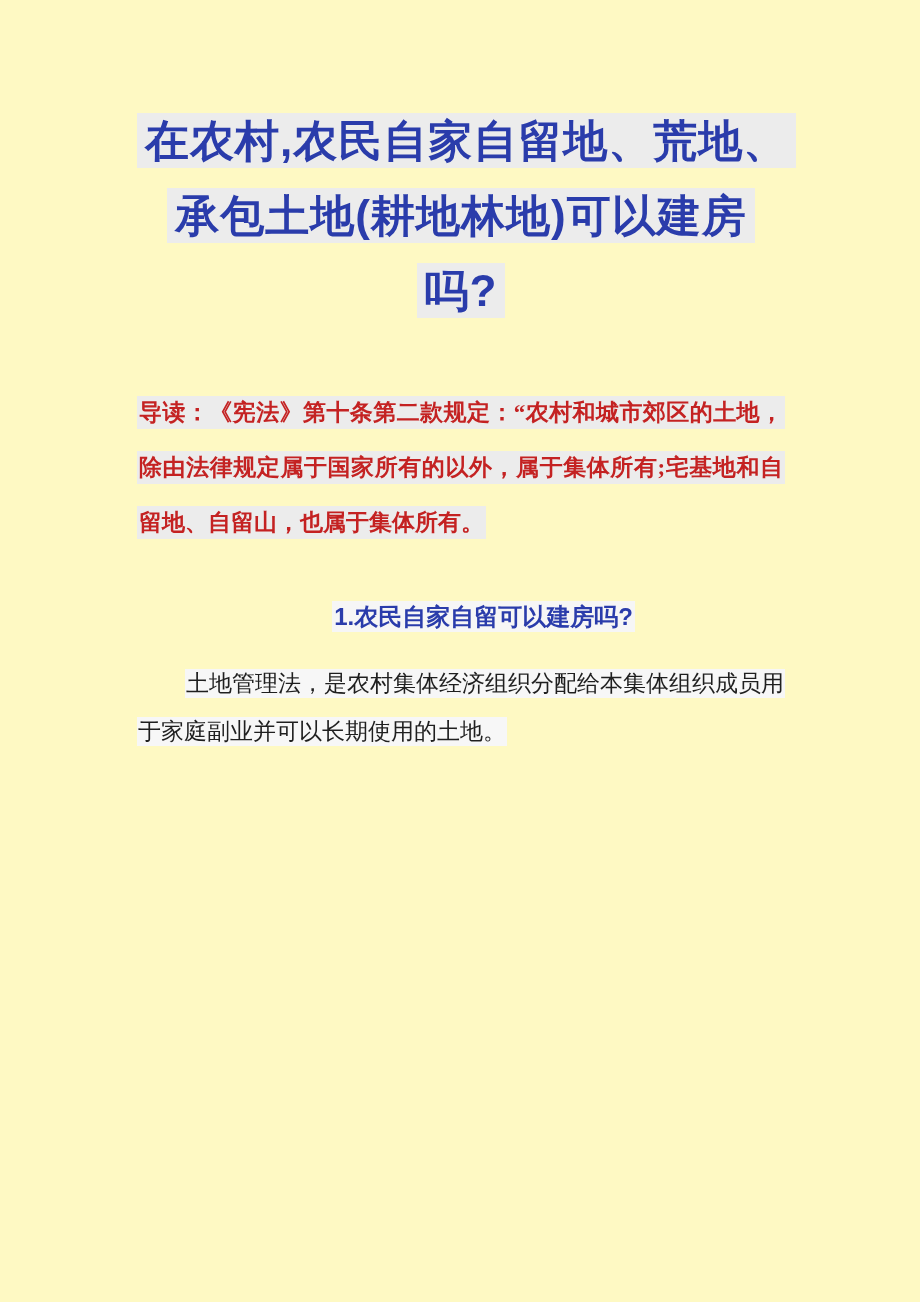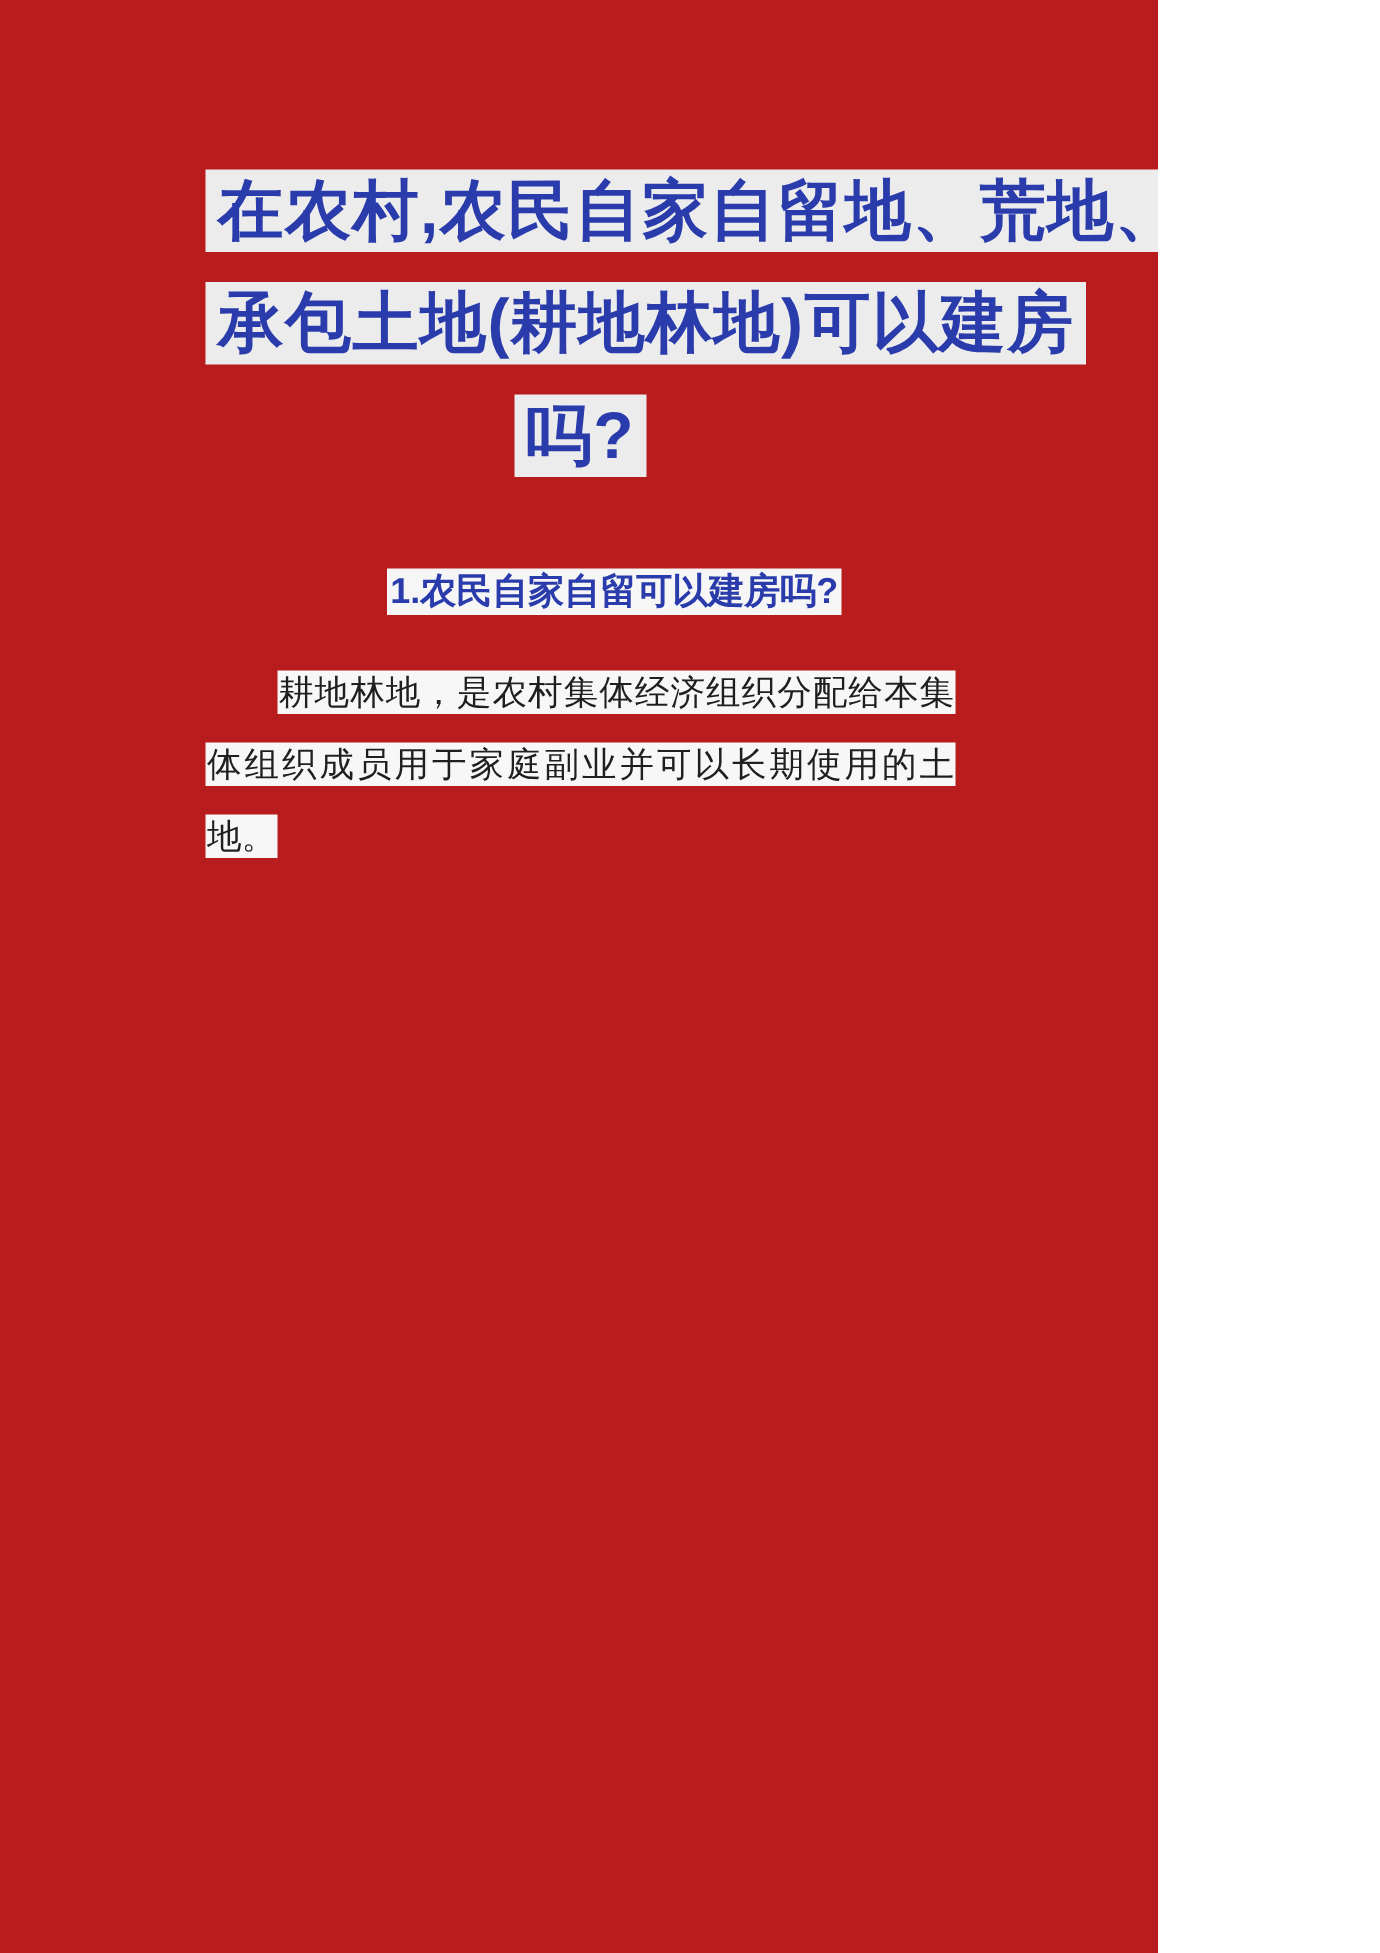--- a/index.html
+++ b/index.html
@@ -1,20 +1,20 @@
 <!DOCTYPE html>
 <html><head>
 <meta charset="utf-8">
 <style>
   html,body{margin:0;padding:0;}
   .page{
     position:relative;
-    width:772px;
+    width:920px;
     height:1302px;
-    background:#b91c1c;
+    background:#fef9c3;
     overflow:hidden;
     font-family:"Liberation Serif","DejaVu Serif",serif;
   }
   .content{
     padding:103px 135px 0 137px;
   }
   
   .article-title{
     font-family:"Liberation Sans","DejaVu Sans",sans-serif;
     font-weight:bold;
@@ -80,22 +80,23 @@
 <div class="page">
   <div class="content">
 
     <div class="article-title">
 
     <div class="title-line"><span class="hl">在农村,农民自家自留地、荒地、</span></div>
         <div class="title-line"><span class="hl">承包土地(耕地林地)可以建房</span></div>
         <div class="title-line"><span class="hl">吗?</span></div>
       </div>
 
+    <p class="lead-paragraph"><span class="hl">导读：《宪法》第十条第二款规定：“农村和城市郊区的土地，除由法律规定属于国家所有的以外，属于集体所有;宅基地和自留地、自留山，也属于集体所有。</span></p>
 
     <h2 class="section-heading"><span class="hl-faint">1.农民自家自留可以建房吗?</span></h2>
 
     <div>
 
-    <p class="body-para"><span class="hl-faint">耕地林地，是农村集体经济组织分配给本集体组织成员用于家庭副业并可以长期使用的土地。</span></p>
+    <p class="body-para"><span class="hl-faint">土地管理法，是农村集体经济组织分配给本集体组织成员用于家庭副业并可以长期使用的土地。</span></p>
       </div>
 
   </div>
 </div>
 
 </body></html>

